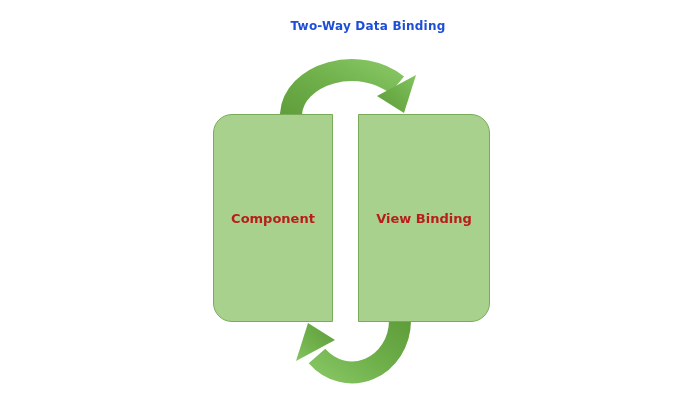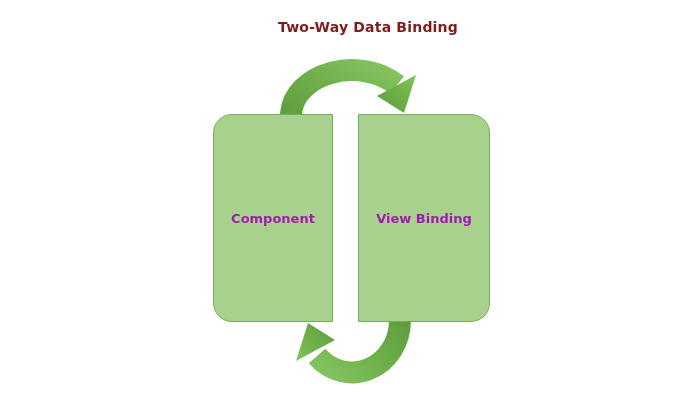--- a/index.html
+++ b/index.html
@@ -2,32 +2,32 @@
 <html><head>
 <meta charset="utf-8">
 <style>
   html,body{margin:0;padding:0;background:#fff;}
   .canvas{
     position:relative;width:700px;height:400px;background:#ffffff;
     font-family:"DejaVu Sans","Liberation Sans",sans-serif;overflow:hidden;
   }
   .title{
     position:absolute;top:19px;left:368px;transform:translateX(-50%);
-    font-size:14px;font-weight:bold;color:#7f1d1d;white-space:nowrap;letter-spacing:.2px;
+    font-size:12px;font-weight:bold;color:#1d4ed8;white-space:nowrap;letter-spacing:.2px;
   }
   .arrows{position:absolute;left:0;top:0;}
   .node{
     position:absolute;top:114px;height:208px;box-sizing:border-box;
     background:#a9d18e;border:1.5px solid #7aab58;
     display:flex;align-items:center;justify-content:center;
   }
   .node-left{left:213px;width:120px;border-radius:19px 0 0 19px;}
   .node-right{left:358px;width:132px;border-radius:0 19px 19px 0;}
   .node-label{
-    font-size:13px;font-weight:bold;color:#a21caf;white-space:nowrap;
+    font-size:13px;font-weight:bold;color:#b91c1c;white-space:nowrap;
   }
 </style>
 </head>
 <body>
 
 <div class="canvas">
 
   <div class="title">Two-Way Data Binding</div>
 
   <svg class="arrows" width="700" height="400" viewBox="0 0 700 400">

